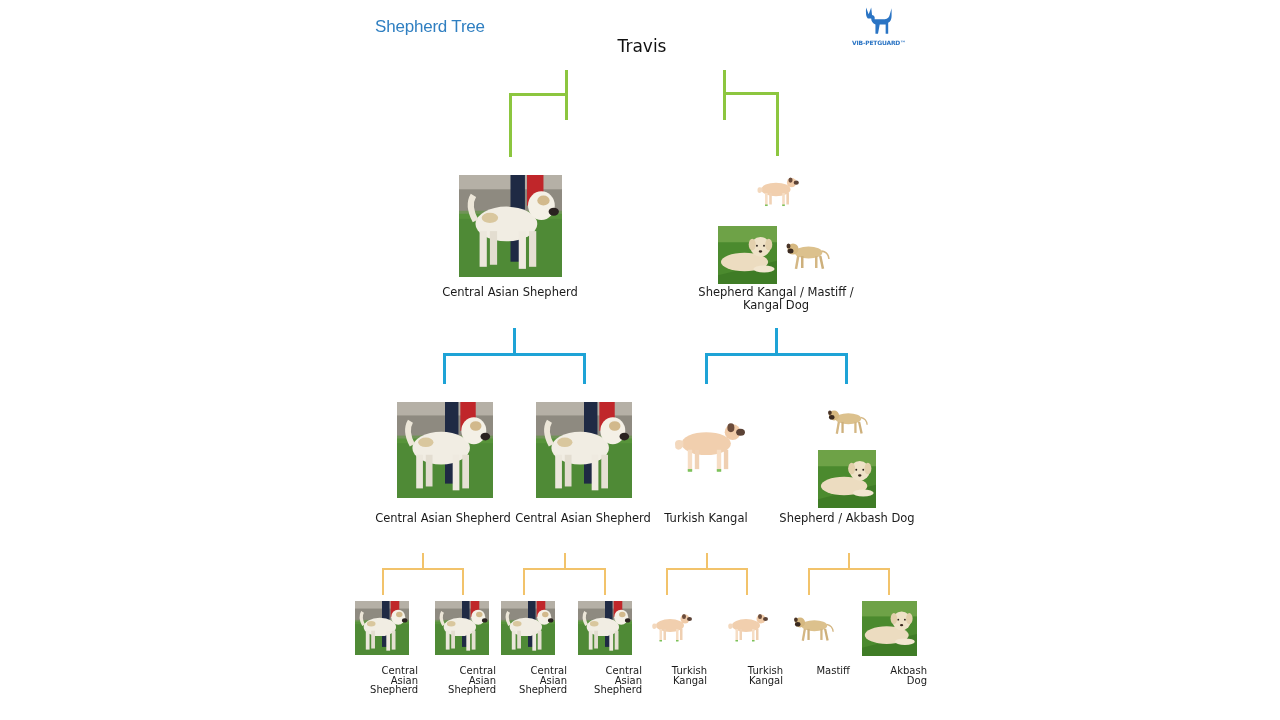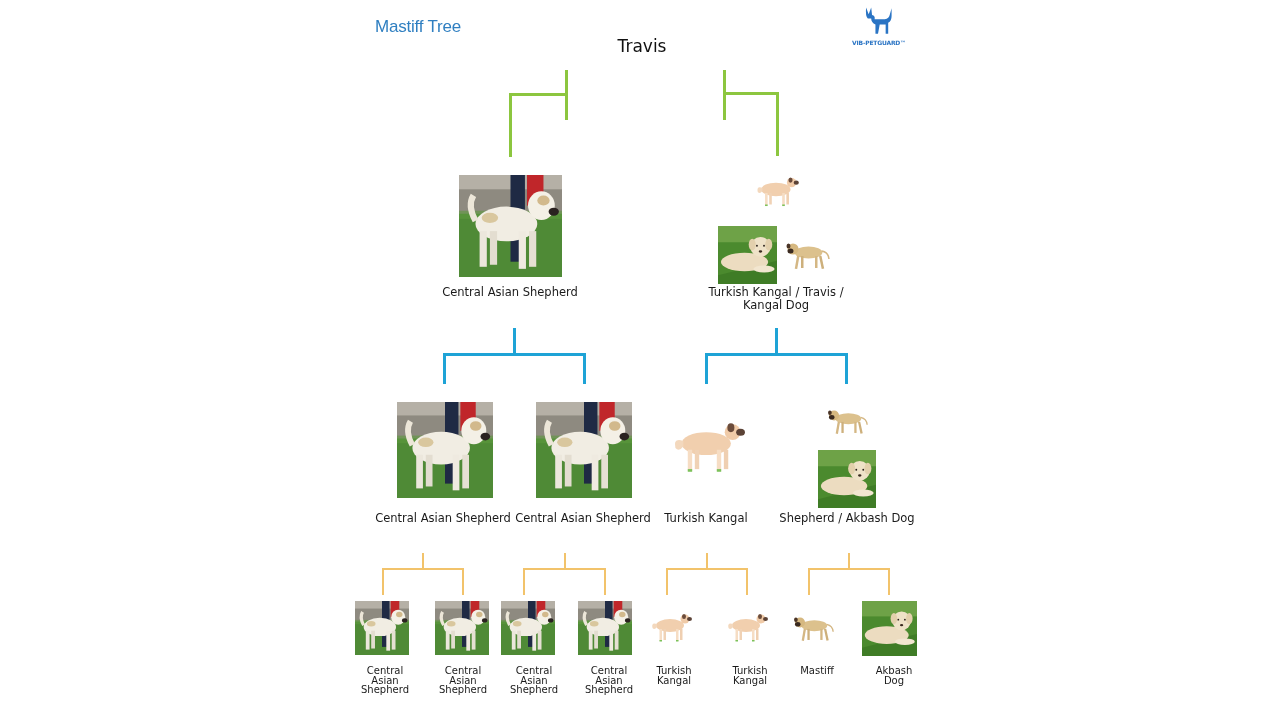--- a/index.html
+++ b/index.html
@@ -10,21 +10,21 @@
   .root-name { left:0; width:1284px; top:36px; text-align:center; font-size:17px; color:#111; }
   .logo { left:848px; top:4px; width:62px; height:46px; }
   .logo-text { position:absolute; left:0; top:35px; width:62px; text-align:center; font-size:6px; font-weight:bold; color:#2a74c4; letter-spacing:-0.2px; font-family:"DejaVu Sans", sans-serif; }
   .line { position:absolute; }
   .g { background:#8cc63f; }
   .b { background:#1ea3d6; }
   .y { background:#f2c36b; }
   .photo { position:absolute; overflow:hidden; }
   .photo svg { width:100%; height:100%; display:block; }
   .label { position:absolute; text-align:center; font-size:11.5px; color:#1a1a1a; line-height:13px; }
-  .label-sm { position:absolute; text-align:center; font-size:10px; color:#1a1a1a; line-height:9.5px; }
+  .label-sm { position:absolute; text-align:right; font-size:10px; color:#1a1a1a; line-height:9.5px; }
 </style>
 </head>
 <body>
 
 <svg width="0" height="0" style="position:absolute">
   <defs>
 
     <symbol id="cas" viewBox="0 0 100 100" preserveAspectRatio="none">
       <rect x="0" y="0" width="100" height="100" fill="#4f8a36"></rect>
       <rect x="0" y="0" width="100" height="38" fill="#8e8a80"></rect>
@@ -85,21 +85,21 @@
       <ellipse cx="72" cy="44" rx="3" ry="2" fill="#3a2a20"></ellipse>
       <ellipse cx="78" cy="74" rx="18" ry="6" fill="#f2e6d0"></ellipse>
     </symbol>
 
     <symbol id="logodog" viewBox="0 0 40 36">
       <path d="M6 2 L9 10 L12 2 L13 11 Q17 12 16 16 L28 16 Q33 15 34 10 L36 3 L36 12 Q36 18 32 20 L32 33 L29 33 L29 22 L22 22 L20 33 L17 33 L17 22 Q12 20 12 15 L8 15 Q5 12 6 2 Z" fill="#2a74c4"></path>
     </symbol>
   </defs>
 </svg>
 
-<div class="abs title-brand">Mastiff Tree</div>
+<div class="abs title-brand">Shepherd Tree</div>
 <div class="abs root-name">Travis</div>
 <div class="abs logo">
   <svg style="position:absolute;left:13px;top:0;width:34px;height:34px">
       <use href="#logodog"></use>
     </svg>
   <div class="logo-text">VIB-PETGUARD™</div>
 </div>
 
 <div>
   <div class="line g" style="left:565px;top:70px;width:3px;height:50px"></div>
@@ -128,21 +128,21 @@
       <svg>
         <use href="#akbash"></use>
       </svg>
     </div>
   <div class="photo" style="left:777px;top:230px;width:58px;height:50px">
       <svg>
         <use href="#mastiff"></use>
       </svg>
     </div>
   <div class="label" style="left:676px;top:286px;width:200px">
-    <div>Turkish Kangal / Travis /</div>
+    <div>Shepherd Kangal / Mastiff /</div>
     <div>Kangal Dog</div>
   </div>
 </div>
 
 <div>
   <div class="line b" style="left:513px;top:328px;width:3px;height:27px"></div>
   <div class="line b" style="left:443px;top:353px;width:143px;height:3px"></div>
   <div class="line b" style="left:443px;top:353px;width:3px;height:31px"></div>
   <div class="line b" style="left:583px;top:353px;width:3px;height:31px"></div>
   <div class="line b" style="left:775px;top:328px;width:3px;height:27px"></div>

